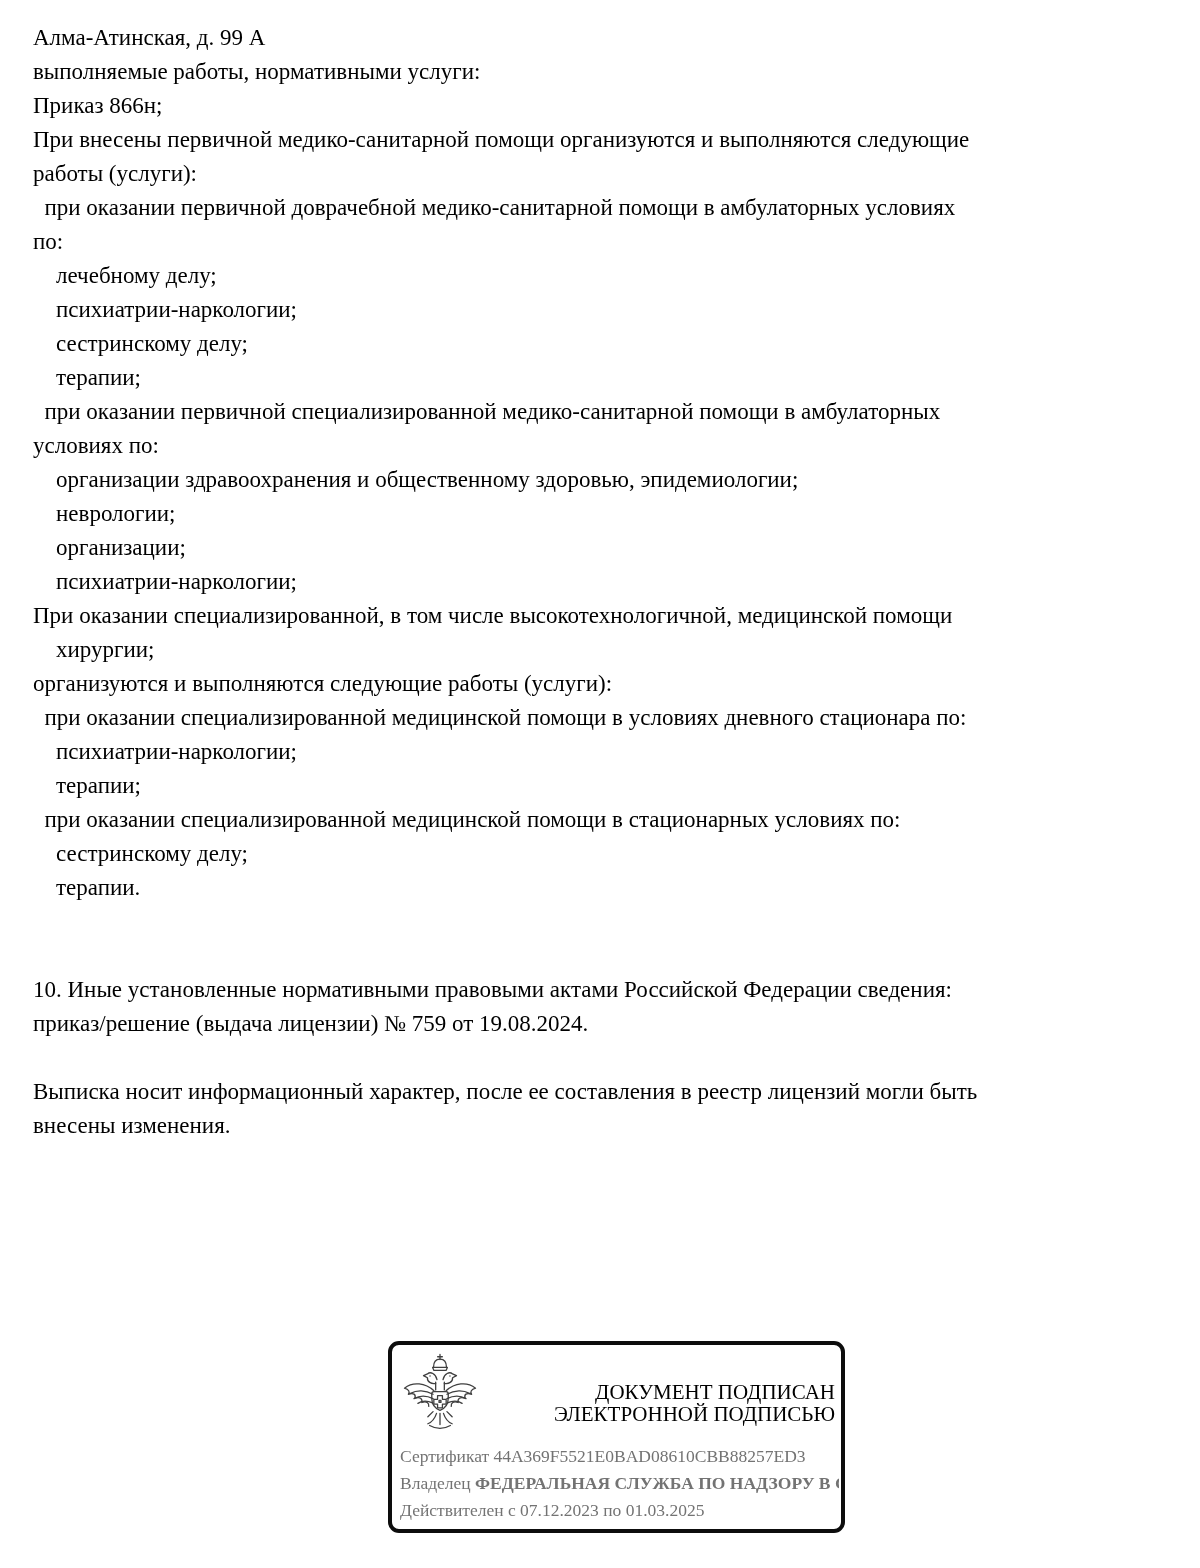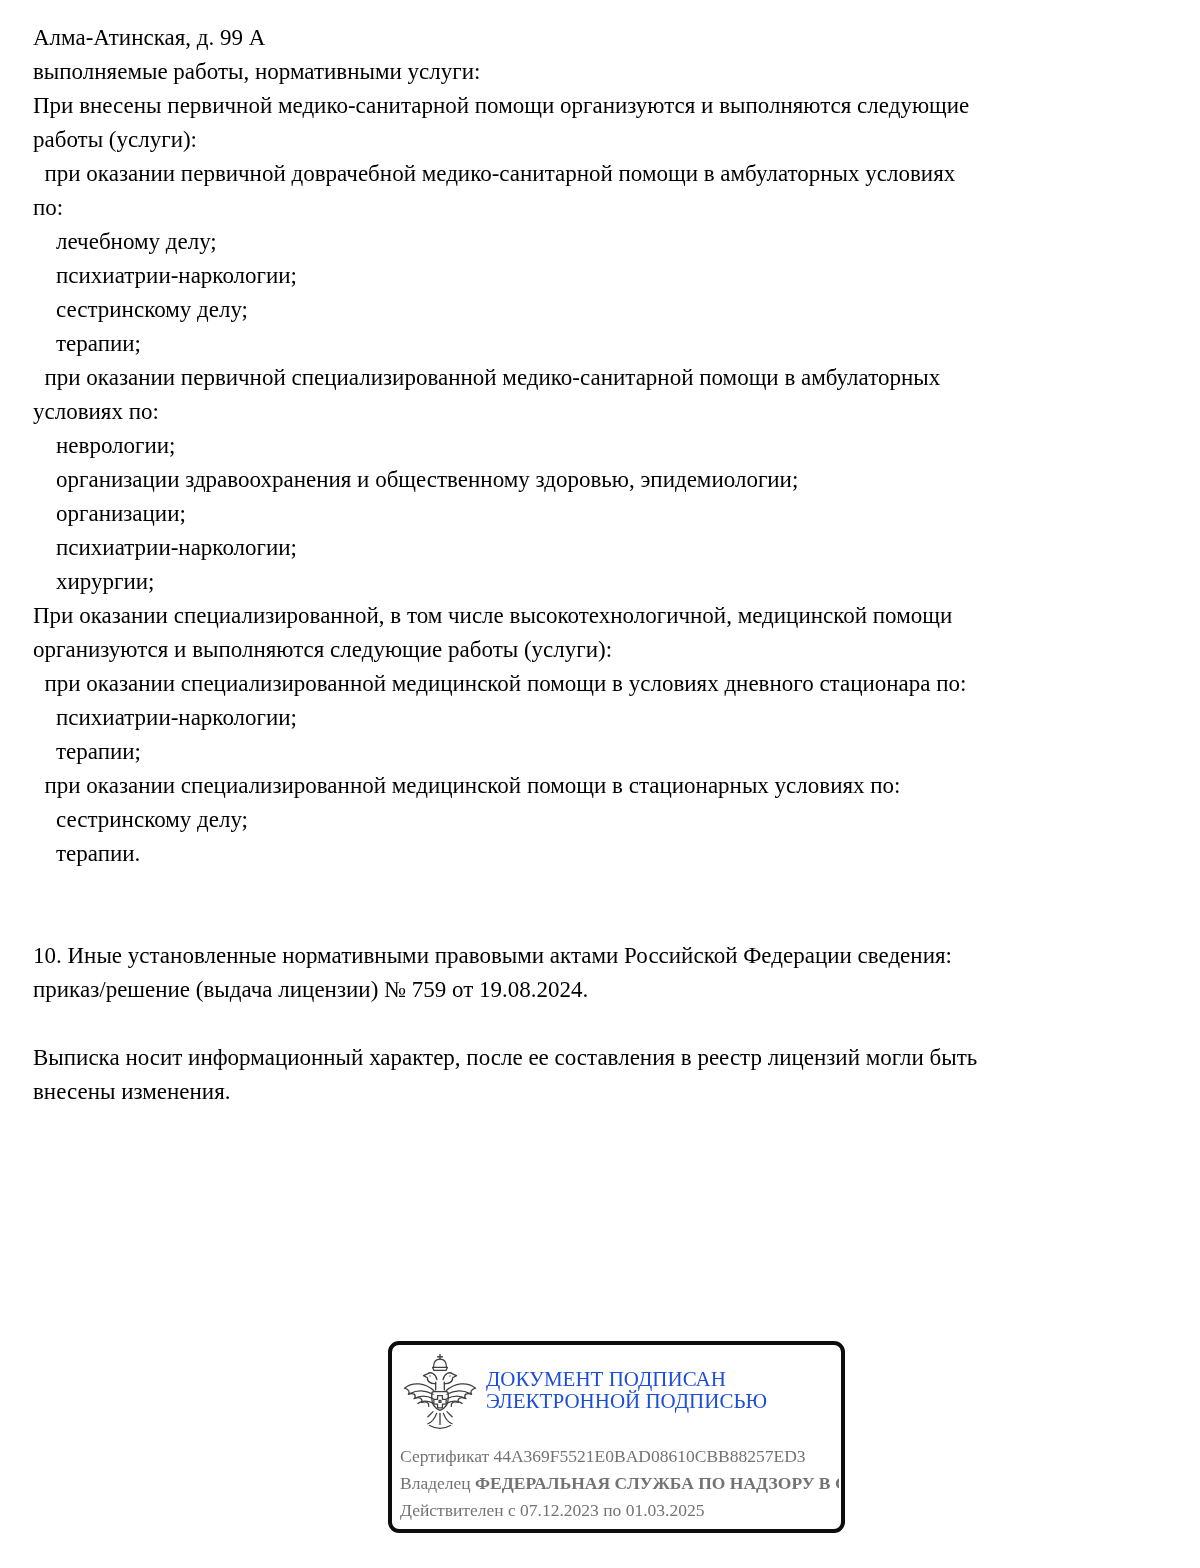--- a/index.html
+++ b/index.html
@@ -32,25 +32,25 @@
     background:#ffffff;
   }
   .emblem{
     position:absolute;
     left:9px;top:7px;
     width:78px;height:88px;
   }
   .emblem svg{width:100%;height:100%;display:block;}
   .stamp-title{
     position:absolute;
-    left:94px;right:6px;top:23px;
-    text-align:left;
+    left:94px;right:6px;top:36px;
+    text-align:right;
     font-size:21px;
     line-height:22px;
-    color:#1d4ed8;
+    color:#000000;
     white-space:nowrap;
   }
   .certs{
     position:absolute;
     left:8px;right:2px;top:98px;
     font-size:17.5px;
     line-height:27px;
     color:#737373;
   }
   .cert-row{
@@ -61,36 +61,37 @@
   .b{font-weight:bold;}
 </style>
 </head>
 <body>
 
 <main class="page">
 
   <section class="doc">
       <div class="line">Алма-Атинская, д. 99 А</div>
       <div class="line">выполняемые работы, нормативными услуги:</div>
+      <div class="line">Приказ 866н;</div>
       <div class="line">При внесены первичной медико-санитарной помощи организуются и выполняются следующие</div>
       <div class="line">работы (услуги):</div>
       <div class="line">  при оказании первичной доврачебной медико-санитарной помощи в амбулаторных условиях</div>
       <div class="line">по:</div>
       <div class="line">    лечебному делу;</div>
       <div class="line">    психиатрии-наркологии;</div>
       <div class="line">    сестринскому делу;</div>
       <div class="line">    терапии;</div>
       <div class="line">  при оказании первичной специализированной медико-санитарной помощи в амбулаторных</div>
       <div class="line">условиях по:</div>
+      <div class="line">    организации здравоохранения и общественному здоровью, эпидемиологии;</div>
       <div class="line">    неврологии;</div>
-      <div class="line">    организации здравоохранения и общественному здоровью, эпидемиологии;</div>
       <div class="line">    организации;</div>
       <div class="line">    психиатрии-наркологии;</div>
+      <div class="line">При оказании специализированной, в том числе высокотехнологичной, медицинской помощи</div>
       <div class="line">    хирургии;</div>
-      <div class="line">При оказании специализированной, в том числе высокотехнологичной, медицинской помощи</div>
       <div class="line">организуются и выполняются следующие работы (услуги):</div>
       <div class="line">  при оказании специализированной медицинской помощи в условиях дневного стационара по:</div>
       <div class="line">    психиатрии-наркологии;</div>
       <div class="line">    терапии;</div>
       <div class="line">  при оказании специализированной медицинской помощи в стационарных условиях по:</div>
       <div class="line">    сестринскому делу;</div>
       <div class="line">    терапии.</div>
       <div class="line"></div>
       <div class="line"></div>
       <div class="line">10. Иные установленные нормативными правовыми актами Российской Федерации сведения:</div>

